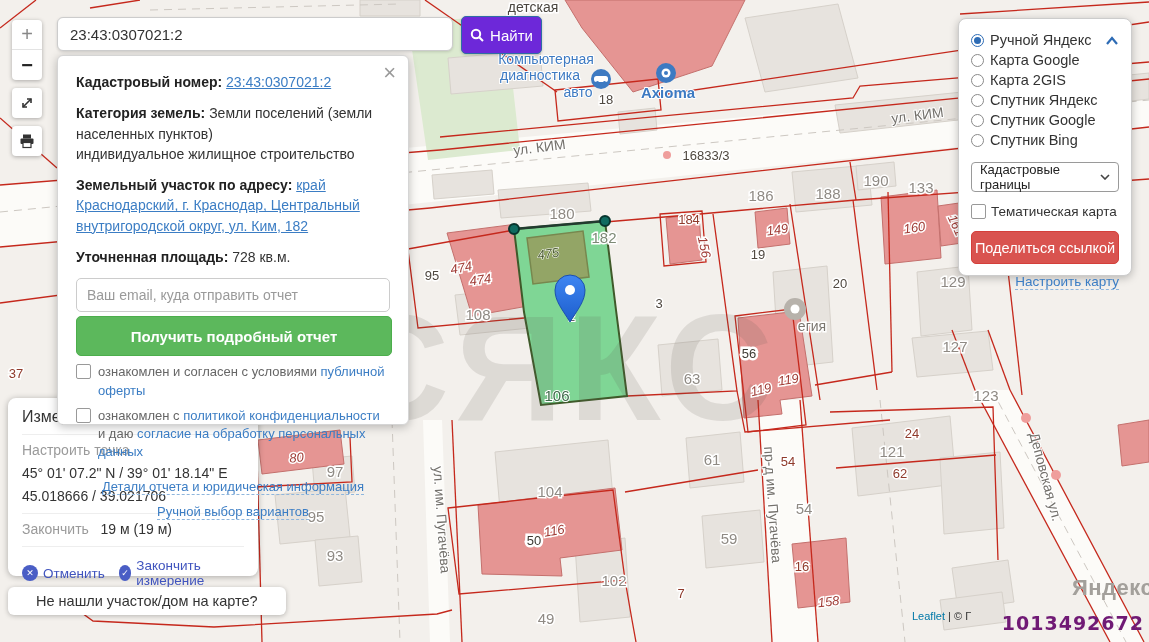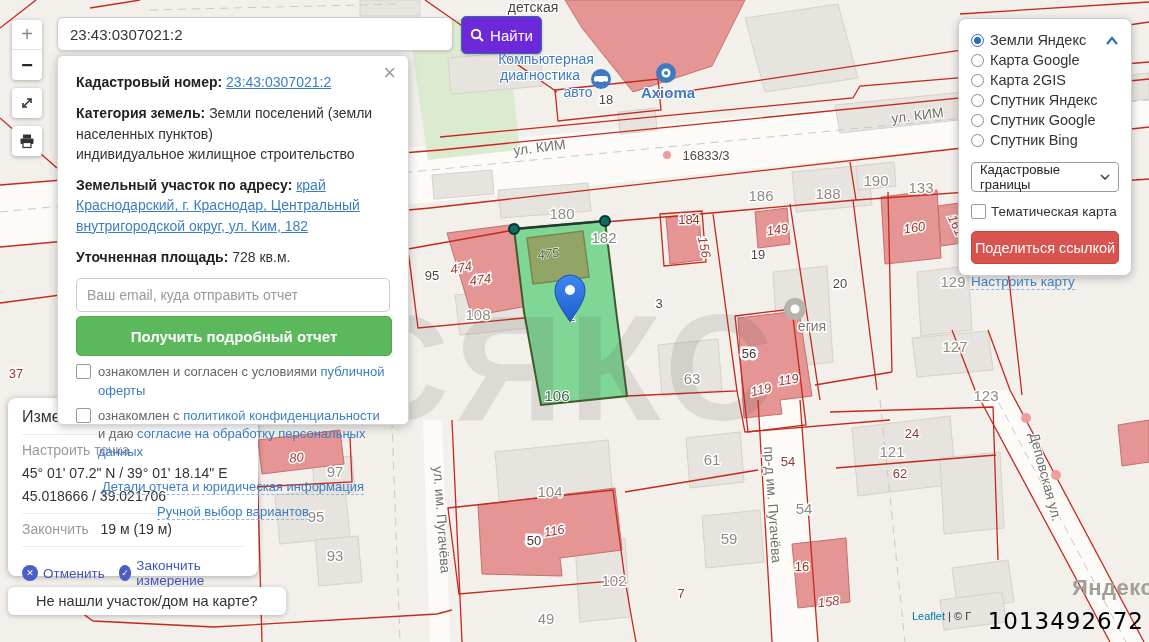--- a/index.html
+++ b/index.html
@@ -66,40 +66,40 @@
       display:inline-flex;align-items:center;justify-content:center;background:#fff;}
   .radio.sel{border-color:#2e6cb5;}
   .radio.sel::after{content:"";width:7px;height:7px;border-radius:50%;background:#2e6cb5;}
   #chevup{position:absolute;top:13px;right:12px;cursor:pointer;}
   #overlaysel{margin-top:12px;position:relative;height:28px;border:1px solid #9a9a9a;border-radius:4px;
       font-size:13px;color:#222;display:flex;align-items:center;padding:0 8px;cursor:pointer;background:#fff;}
   #overlaysel svg{position:absolute;right:8px;}
   #thematicrow{display:flex;align-items:center;gap:5px;font-size:13.5px;color:#333;margin-top:11px;cursor:pointer;}
   #sharebtn{margin:12px auto 0;width:146px;height:31px;background:#d9534f;border:1px solid #d43f3a;border-radius:5px;
       color:#fff;font-size:14.5px;display:flex;align-items:center;justify-content:center;cursor:pointer;}
-  #configlink{text-align:left;margin-top:10px;font-size:13.5px;}
+  #configlink{text-align:right;margin-top:10px;font-size:13.5px;}
   
   #measurepanel{left:8px;top:398px;width:250px;height:178px;z-index:20;background:#fff;border-radius:8px;
       box-shadow:0 1px 6px rgba(0,0,0,.3);box-sizing:border-box;padding:10px 14px;font-size:14px;color:#333;}
   #measurepanel .ttl{font-size:16px;color:#333;padding-bottom:8px;border-bottom:1px solid #eee;}
   .gray{color:#9a9a9a;}
   .mrow{margin-top:7px;}
   .mdiv{border-top:1px solid #eee;margin-top:9px;}
   #mfooter{display:flex;align-items:center;gap:14px;margin-top:11px;font-size:13.5px;color:#4054be;}
   .micon{width:16px;height:16px;border-radius:50%;background:#4a5ec5;color:#fff;font-size:9px;display:inline-flex;
       align-items:center;justify-content:center;margin-right:5px;}
   .mact{display:flex;align-items:center;cursor:pointer;color:#4054be;}
   
   #notfound{left:8px;top:587px;z-index:20;background:#fff;border-radius:6px;box-shadow:0 1px 5px rgba(0,0,0,.25);
       padding:6px 28px;font-size:14.5px;color:#333;}
   
   #attribution{left:912px;top:610px;z-index:10;font-size:11px;color:#333;}
   #attribution .lf{color:#0078a8;}
   #ylogo{left:1072px;top:575px;z-index:5;font-size:22px;font-weight:700;color:#a3a09b;letter-spacing:.5px;}
-  #rednum{right:5px;bottom:8px;z-index:40;font-size:23px;font-weight:normal;color:#000000;letter-spacing:1px;
+  #rednum{right:5px;bottom:8px;z-index:40;font-size:19px;font-weight:bold;color:#701a75;letter-spacing:1px;
       font-family:"DejaVu Sans","Liberation Sans",sans-serif;}
 </style>
 </head>
 <body>
 
 <svg id="mapsvg" width="1149" height="642" viewBox="0 0 1149 642">
   <defs>
     <linearGradient id="pinGrad" x1="0" y1="0" x2="0" y2="1">
       <stop offset="0" stop-color="#3f86f2"></stop>
         <stop offset="1" stop-color="#1d5ecd"></stop>
@@ -378,21 +378,21 @@
 
 <div id="layerspanel" class="abs">
   <span id="chevup">
     <svg width="14" height="10" viewBox="0 0 14 10">
       <polyline points="2,8 7,2 12,8" fill="none" stroke="#2e6cb5" stroke-width="2.2"></polyline>
     </svg>
   </span>
   <div id="layer-options">
       <div class="radio-row">
         <span class="radio sel"></span>
-        <span>Земли Яндекс</span>
+        <span>Ручной Яндекс</span>
       </div>
       <div class="radio-row">
         <span class="radio"></span>
         <span>Карта Google</span>
       </div>
       <div class="radio-row">
         <span class="radio"></span>
         <span>Карта 2GIS</span>
       </div>
       <div class="radio-row">

